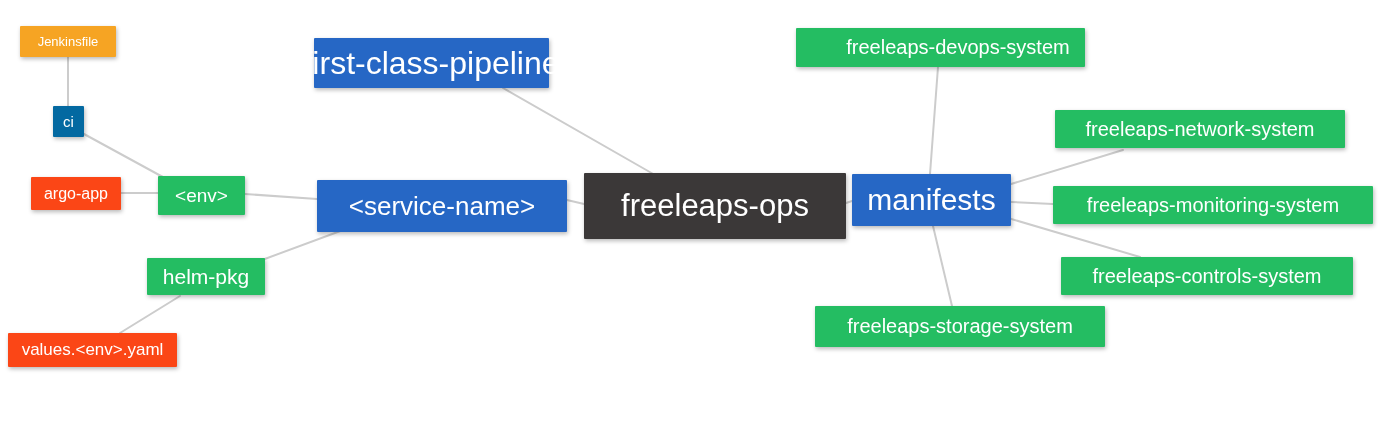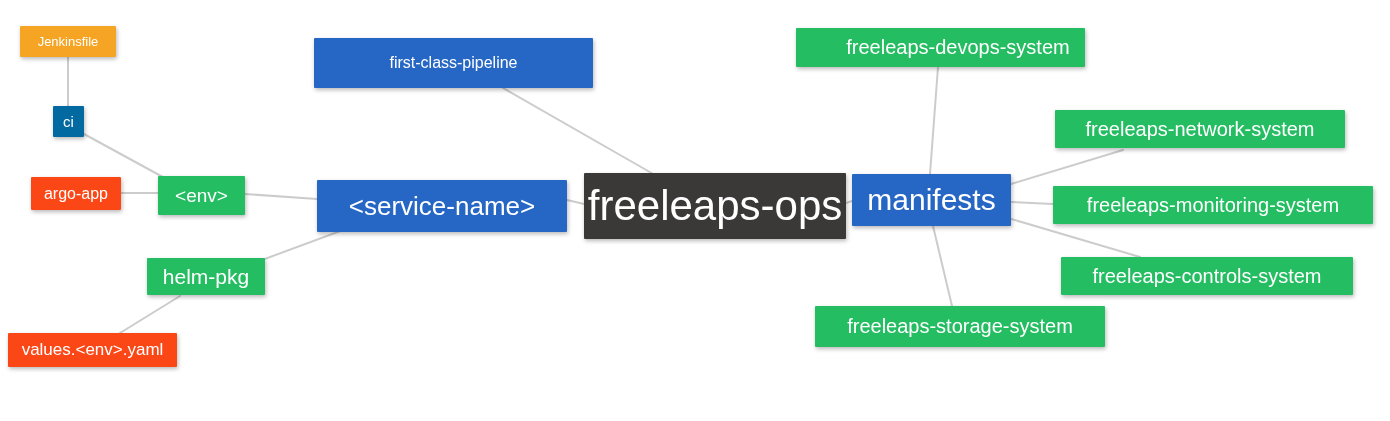--- a/index.html
+++ b/index.html
@@ -41,22 +41,22 @@
     padding: 0 6px;
   }
   
   #n-jenkinsfile  { left: 20px;   top: 26px;  width: 96px;  height: 31px; font-size: 13px; }
   #n-ci           { left: 53px;   top: 106px; width: 31px;  height: 31px; font-size: 15px; }
   #n-argo-app     { left: 31px;   top: 177px; width: 90px;  height: 33px; font-size: 16px; }
   #n-env          { left: 158px;  top: 176px; width: 87px;  height: 39px; font-size: 19px; }
   #n-helm-pkg     { left: 147px;  top: 258px; width: 118px; height: 37px; font-size: 21px; }
   #n-values       { left: 8px;    top: 333px; width: 169px; height: 34px; font-size: 17px; }
   #n-service      { left: 317px;  top: 171px; width: 250px; height: 52px; font-size: 26px; }
-  #n-fcp          { left: 314px;  top: 38px;  width: 279px; height: 50px; font-size: 16px; }
-  #n-ops          { left: 584px;  top: 173px; width: 262px; height: 66px; font-size: 42px; }
+  #n-fcp          { left: 314px;  top: 38px;  width: 235px; height: 50px; font-size: 32px; }
+  #n-ops          { left: 584px;  top: 173px; width: 262px; height: 66px; font-size: 31px; }
   #n-manifests    { left: 852px;  top: 174px; width: 159px; height: 52px; font-size: 30px; }
   #n-devops       { left: 796px;  top: 28px;  width: 289px; height: 39px; font-size: 20px; padding-left: 41px; }
   #n-network      { left: 1055px; top: 110px; width: 290px; height: 38px; font-size: 20px; }
   #n-monitoring   { left: 1053px; top: 186px; width: 320px; height: 38px; font-size: 20px; }
   #n-controls     { left: 1061px; top: 257px; width: 292px; height: 38px; font-size: 20px; }
   #n-storage      { left: 815px;  top: 306px; width: 290px; height: 41px; font-size: 20px; }
 </style>
 </head>
 <body>
 

